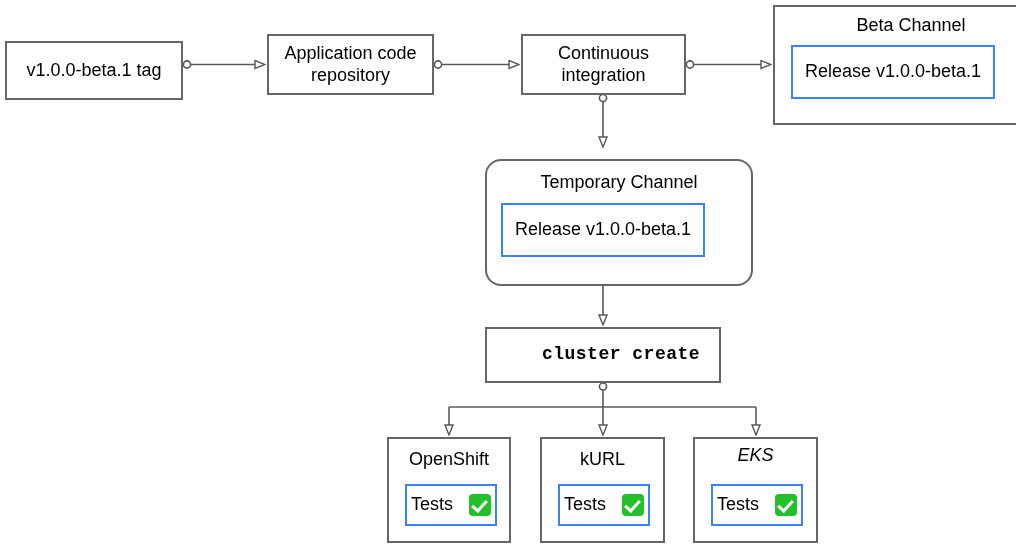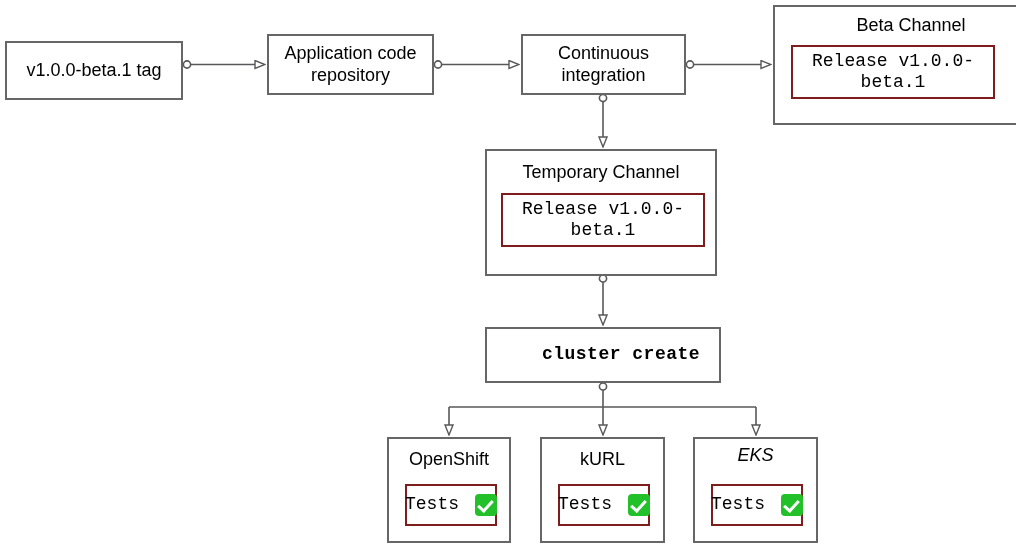--- a/index.html
+++ b/index.html
@@ -48,28 +48,27 @@
     position: absolute;
     left: 0;
     right: 0;
     text-align: center;
     font-size: 18px;
     color: #000000;
   }
   .inner-box {
     position: absolute;
     box-sizing: border-box;
-    border: 2px solid #7f1d1d;
+    border: 2px solid #3b82f6;
     background: #ffffff;
     display: flex;
     align-items: center;
     justify-content: center;
     font-size: 18px;
     color: #000000;
-    font-family: Liberation Mono, monospace;
   }
   .mono-node {
     font-family: "Liberation Mono", "DejaVu Sans Mono", monospace;
     font-weight: bold;
     font-size: 18px;
     letter-spacing: 0.5px;
   }
   .tests-label {
     display: inline-flex;
     align-items: center;
@@ -158,21 +157,21 @@
     <span>Continuous integration</span>
   </div>
 
   <div class="node container-node" style="left:773px; top:5px; width:276px; height:120px;padding-left:16px;">
     <div class="container-title" style="top:8px;">Beta Channel</div>
     <div class="inner-box" style="left:16px; top:38px; width:204px; height:54px;">
       <span>Release v1.0.0-beta.1</span>
     </div>
   </div>
 
-  <div class="node container-node" style="left:485px; top:149px; width:232px; height:127px;">
+  <div class="node container-node" style="left:485px; top:159px; width:268px; height:127px;border-radius:16px;">
     <div class="container-title" style="top:11px;">Temporary Channel</div>
     <div class="inner-box" style="left:14px; top:42px; width:204px; height:54px;">
       <span>Release v1.0.0-beta.1</span>
     </div>
   </div>
 
   <div class="node mono-node" style="left:485px; top:327px; width:236px; height:56px;padding-left:36px;">
     <span>cluster create</span>
   </div>
 

